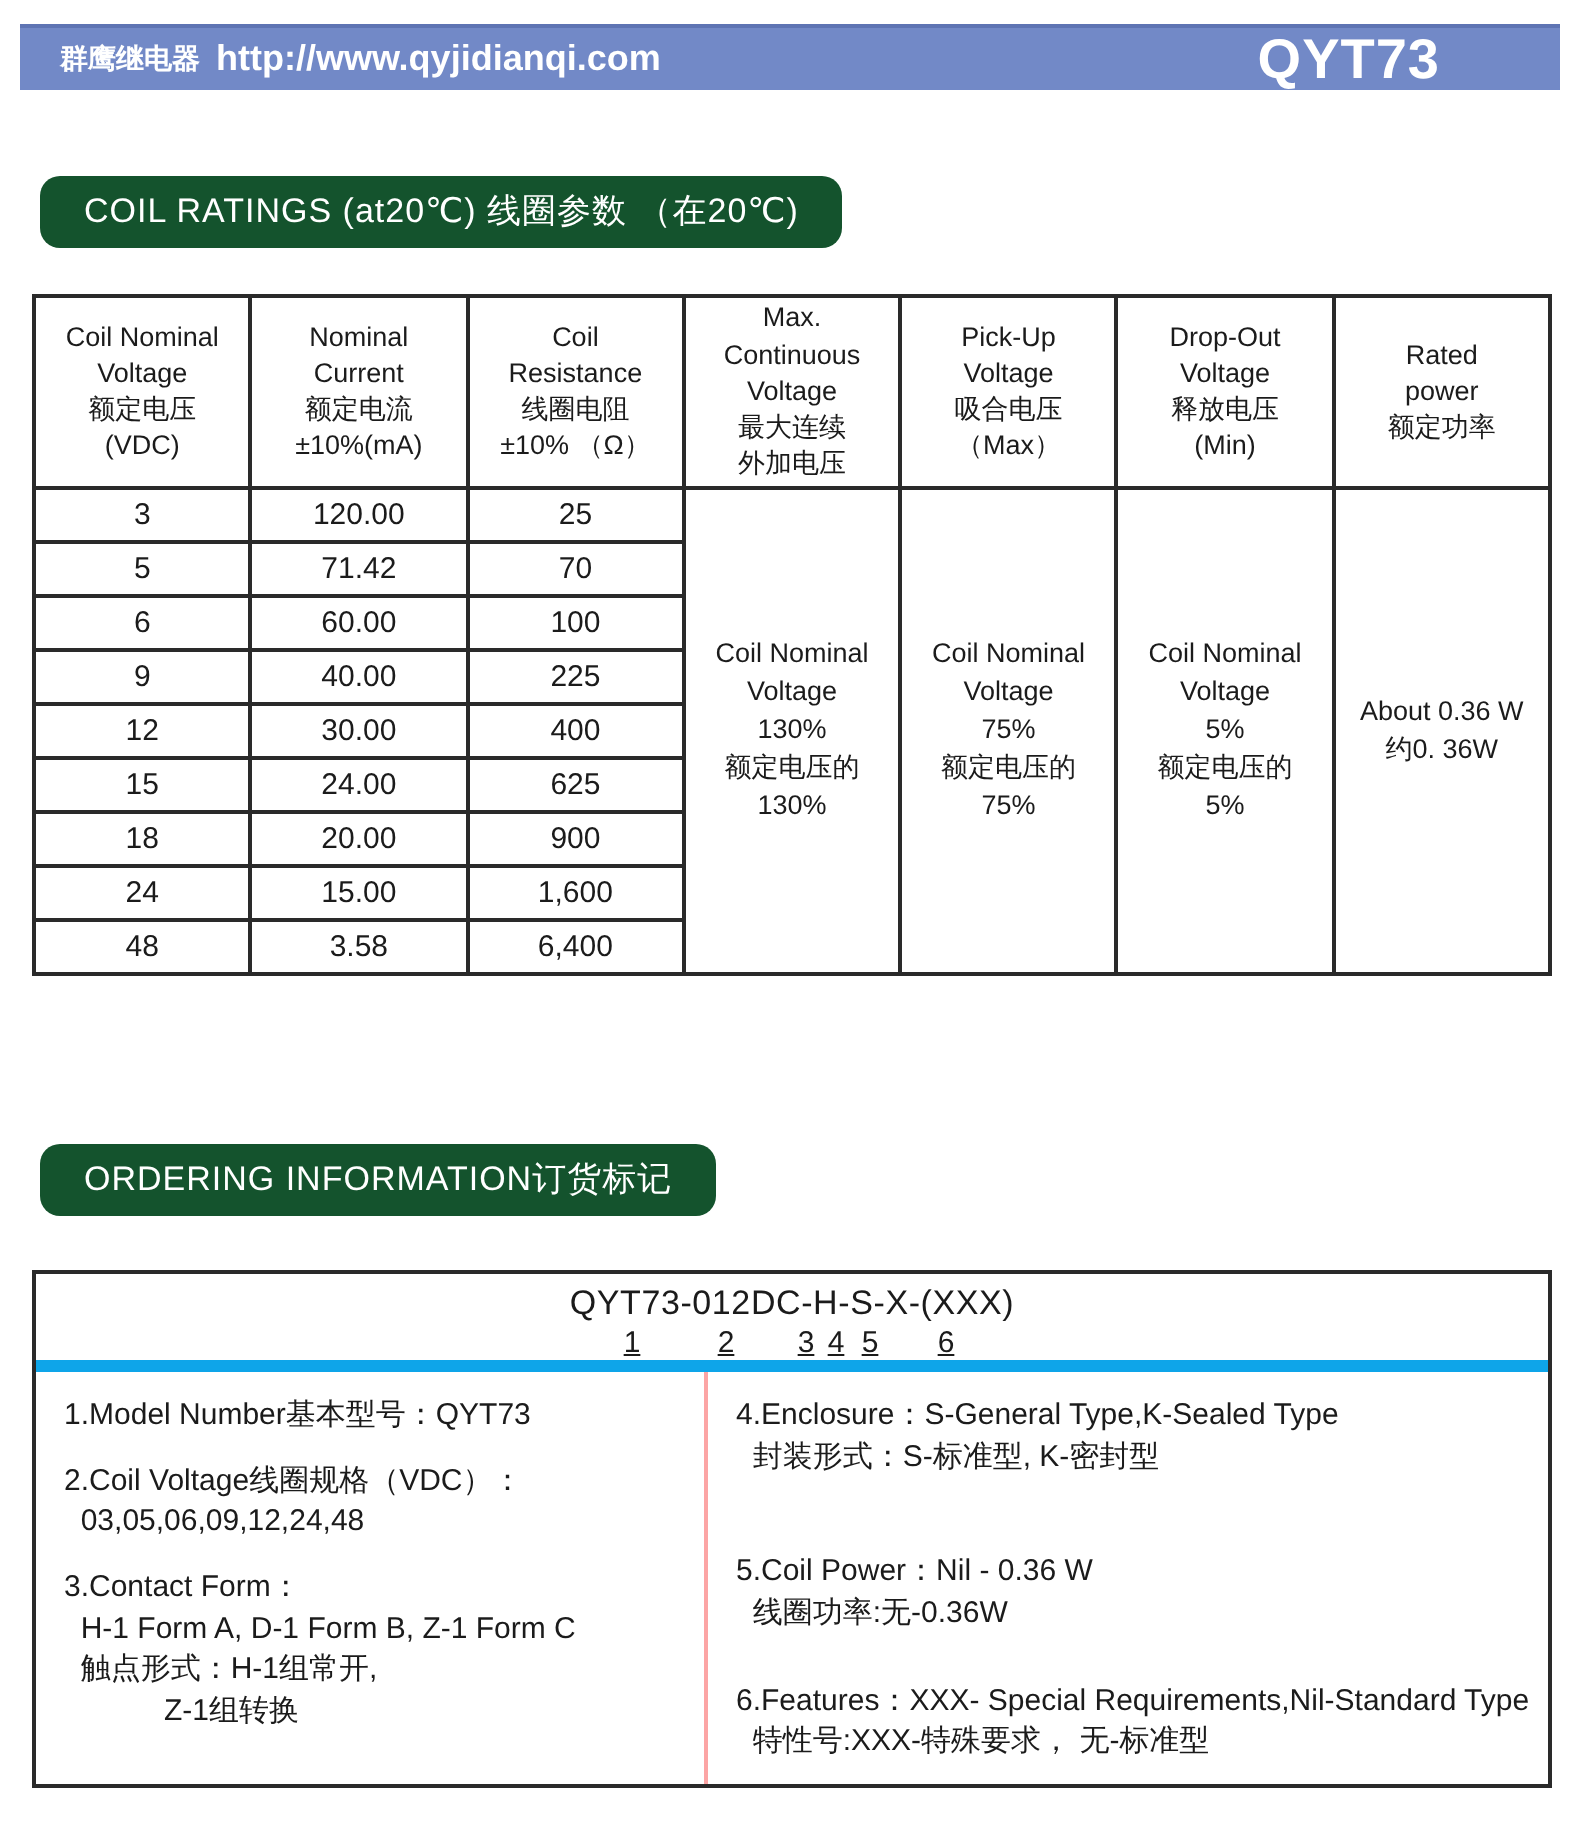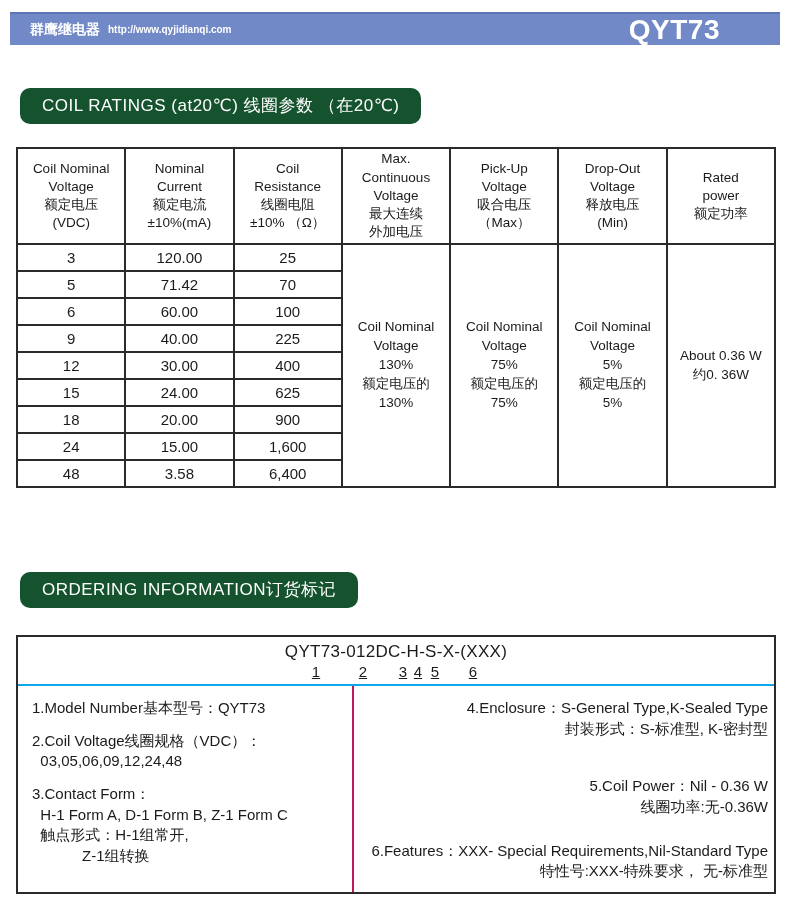--- a/index.html
+++ b/index.html
@@ -19,21 +19,21 @@
     background: #7289c7;
     border-top: 2px solid #5e74b3;
     display: flex;
     align-items: center;
     justify-content: space-between;
     padding: 0 60px 0 20px;
     color: #ffffff;
   }
   .brand-group { display: flex; align-items: center; gap: 8px; }
   .brand-name { font-size: 14px; font-weight: bold; }
-  .brand-url  { font-size: 10px; font-weight: bold; }
+  .brand-url  { font-size: 18px; font-weight: bold; }
   .model-code { font-size: 28px; font-weight: bold; letter-spacing: 0.5px; }
 
   
   .section-badge {
     display: inline-block;
     background: #14532d;
     color: #ffffff;
     border-radius: 10px;
     padding: 6px 22px 7px 22px;
     font-size: 17px;
@@ -74,21 +74,21 @@
 
   
   .order-box {
     width: 760px;
     margin: 27px 0 0 16px;
     border: 2px solid #2a2a2a;
   }
   .order-head {
     position: relative;
     height: 49px;
-    border-bottom: 2px solid #0ea5e9;
+    border-bottom: 6px solid #0ea5e9;
   }
   .part-number {
     text-align: center;
     padding-top: 5px;
     font-size: 17px;
     letter-spacing: 0.3px;
   }
   .digit {
     position: absolute;
     top: 26px;
@@ -96,27 +96,26 @@
     text-align: center;
     font-size: 15px;
     text-decoration: underline;
   }
   .d1 { left: 291px; } .d2 { left: 338px; } .d3 { left: 378px; }
   .d4 { left: 393px; } .d5 { left: 410px; } .d6 { left: 448px; }
 
   .order-cols { display: flex; min-height: 197px; }
   .order-left {
     width: 336px;
-    border-right: 2px solid #be185d;
+    border-right: 2px solid #fca5a5;
     padding: 12px 6px 10px 14px;
   }
   .order-right {
     flex: 1;
     padding: 12px 6px 10px 14px;
-    text-align: right;
   }
   .order-item {
     font-size: 15px;
     line-height: 1.38;
     white-space: pre-wrap;
   }
   .order-left .order-item + .order-item { margin-top: 12px; }
   .order-right .item-5 { margin-top: 37px; }
   .order-right .item-6 { margin-top: 23px; }
 </style>

